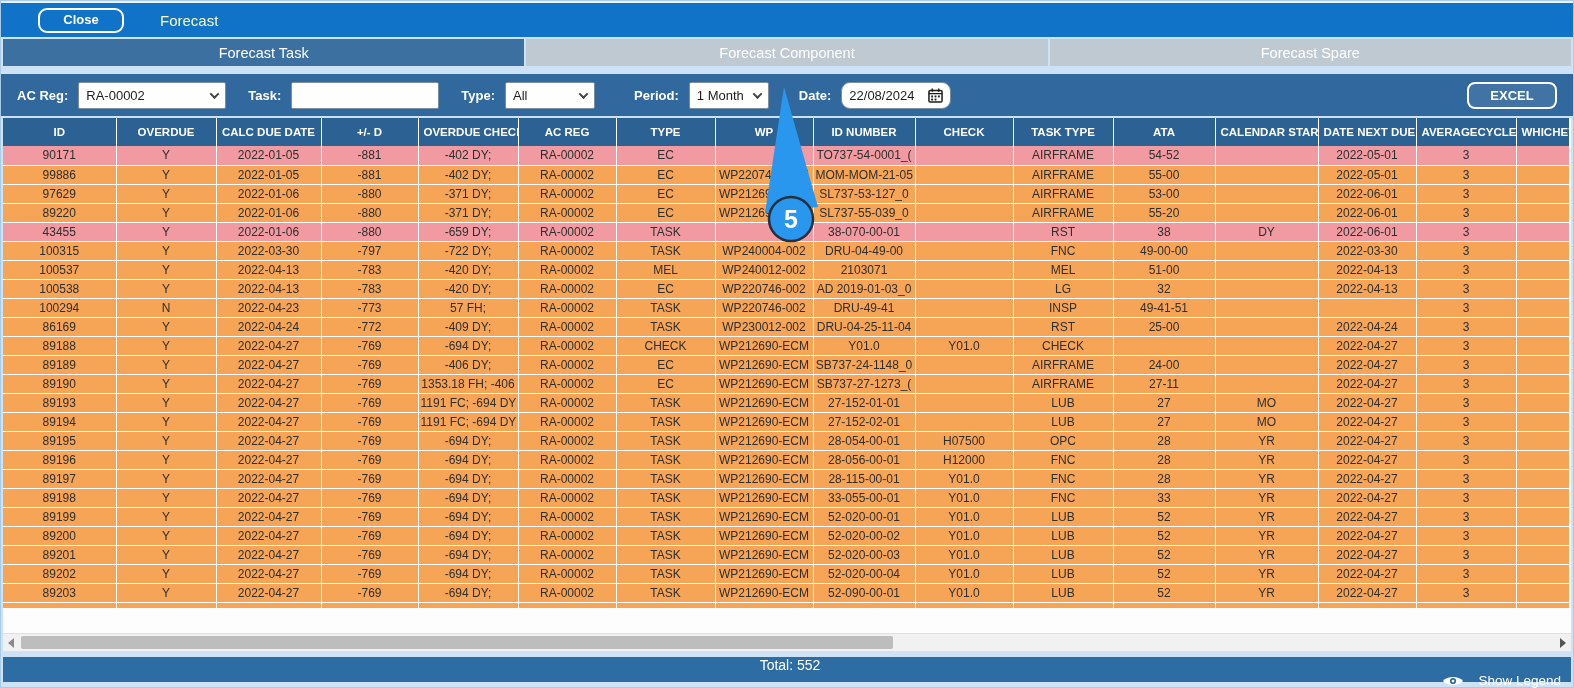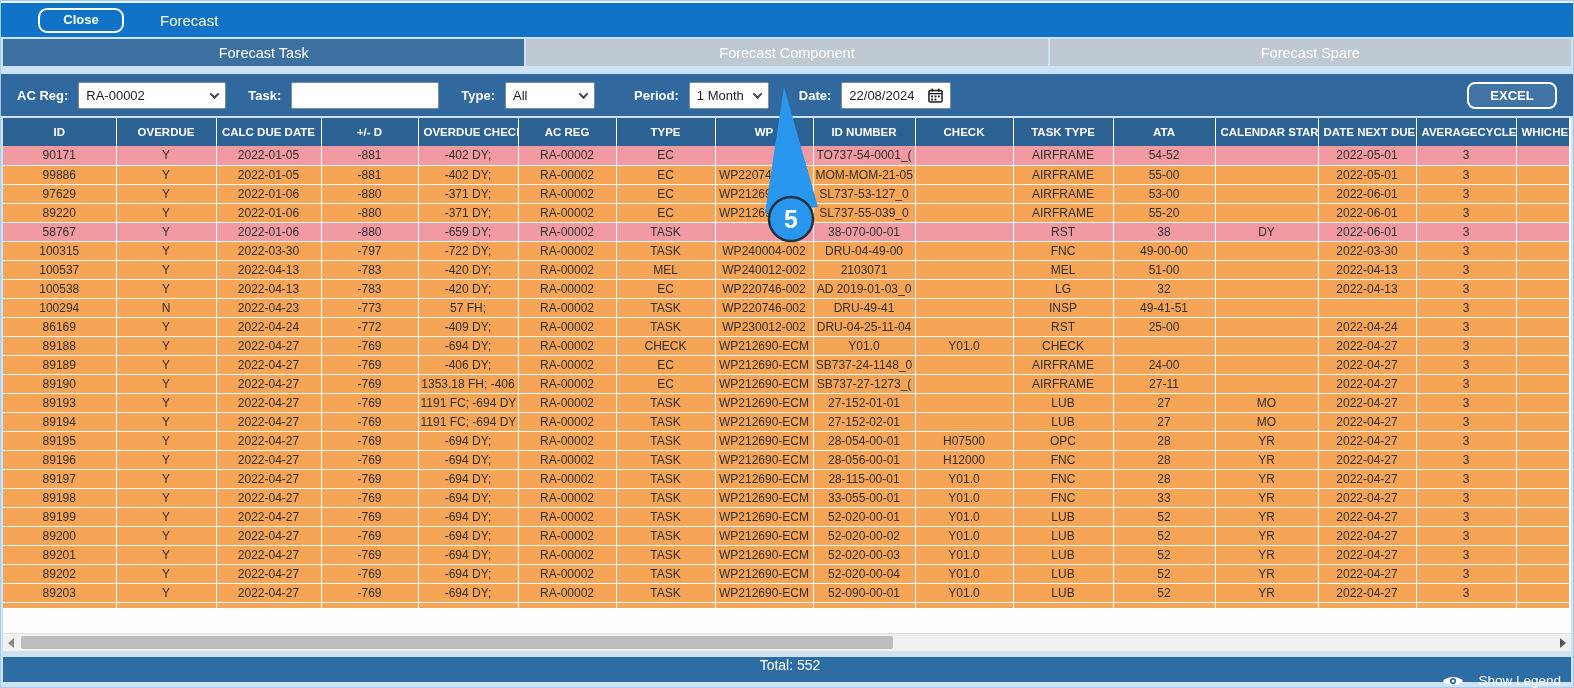--- a/index.html
+++ b/index.html
@@ -132,21 +132,21 @@
       <span class="chev"></span>
     </div>
 
     <span class="flabel" style="margin-left:39px;">Period:</span>
     <div class="ctrl select" style="width:80px; margin-left:10px;">
       <span>1 Month</span>
       <span class="chev"></span>
     </div>
 
     <span class="flabel" style="margin-left:30px;">Date:</span>
-    <div class="ctrl datebox" style="margin-left:10px;">
+    <div class="ctrl datebox" style="margin-left:10px;border-radius:9px;">
       <span>22/08/2024</span>
       <svg width="15" height="15" viewBox="0 0 16 16">
         <rect x="1" y="2.6" width="14" height="12.4" rx="1.5" fill="none" stroke="#1d1d1d" stroke-width="1.6"></rect>
         <line x1="4.6" y1="0.6" x2="4.6" y2="4" stroke="#1d1d1d" stroke-width="1.7"></line>
         <line x1="11.4" y1="0.6" x2="11.4" y2="4" stroke="#1d1d1d" stroke-width="1.7"></line>
         <line x1="1" y1="6" x2="15" y2="6" stroke="#1d1d1d" stroke-width="1.4"></line>
         <rect x="3.4" y="8" width="2" height="2" fill="#1d1d1d"></rect>
         <rect x="7" y="8" width="2" height="2" fill="#1d1d1d"></rect>
         <rect x="10.6" y="8" width="2" height="2" fill="#1d1d1d"></rect>
         <rect x="3.4" y="11.3" width="2" height="2" fill="#1d1d1d"></rect>
@@ -264,21 +264,21 @@
             <td>SL737-55-039_0</td>
             <td></td>
             <td>AIRFRAME</td>
             <td>55-20</td>
             <td></td>
             <td>2022-06-01</td>
             <td>3</td>
             <td></td>
           </tr>
           <tr class="pink">
-            <td>58767</td>
+            <td>43455</td>
             <td>Y</td>
             <td>2022-01-06</td>
             <td>-880</td>
             <td>-659 DY;</td>
             <td>RA-00002</td>
             <td>TASK</td>
             <td></td>
             <td>38-070-00-01</td>
             <td></td>
             <td>RST</td>

